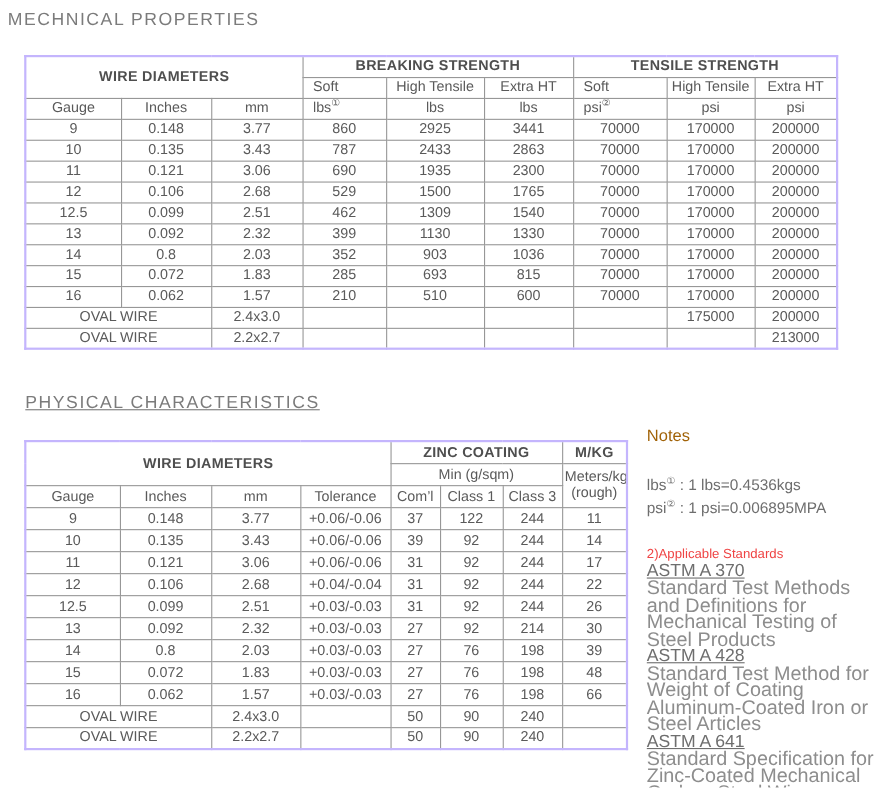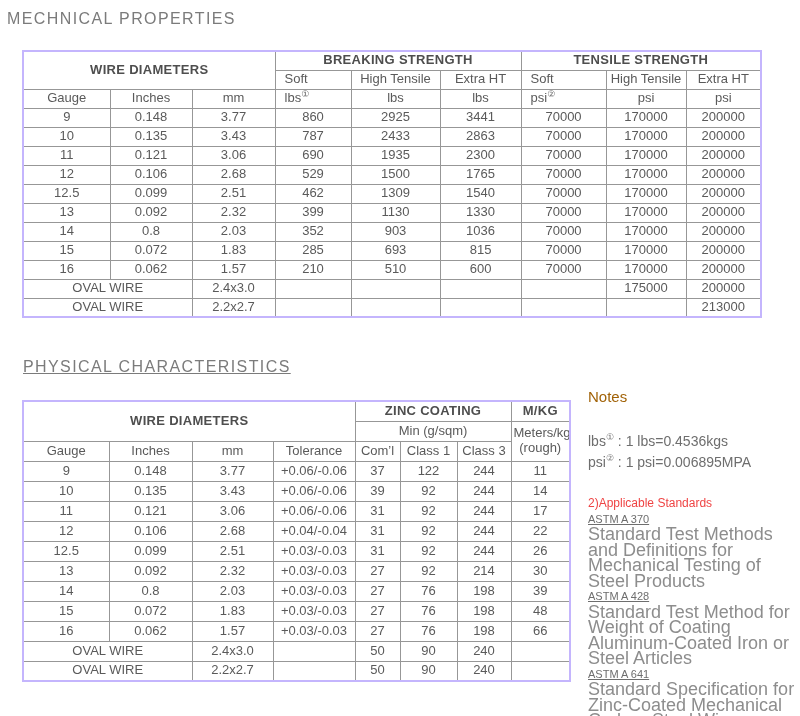--- a/index.html
+++ b/index.html
@@ -45,21 +45,21 @@
     letter-spacing: 0.3px;
   }
   table.spec sup { font-size: 9px; line-height: 0; }
 
   #notes { position: absolute; left: 588px; top: 388px; width: 212px; }
   .notes-title { font-size: 15px; color: #a16207; margin-bottom: 24px; }
   .notes-sub   { font-size: 11px; color: #8d8d8d; margin-bottom: 16px; }
   .conv-line   { font-size: 14px; color: #6e6e6e; line-height: 17px; }
   .conv-line sup { font-size: 9px; }
   .notes-sub2  { font-size: 12px; color: #ef4444; margin-top: 26px; line-height: 15.5px; }
-  .std-code    { font-size: 11px; color: #6e6e6e; text-decoration: underline; line-height: 15.5px; }
+  .std-code    { font-size: 16px; color: #6e6e6e; text-decoration: underline; line-height: 15.5px; }
   .std-desc    { font-size: 18px; color: #8d8d8d; line-height: 15.5px; }
 </style>
 </head>
 <body>
 
 <div class="section-title" id="t1">MECHNICAL PROPERTIES</div>
 
 <table class="spec" id="mech">
   <colgroup>
     <col style="width:87px">

